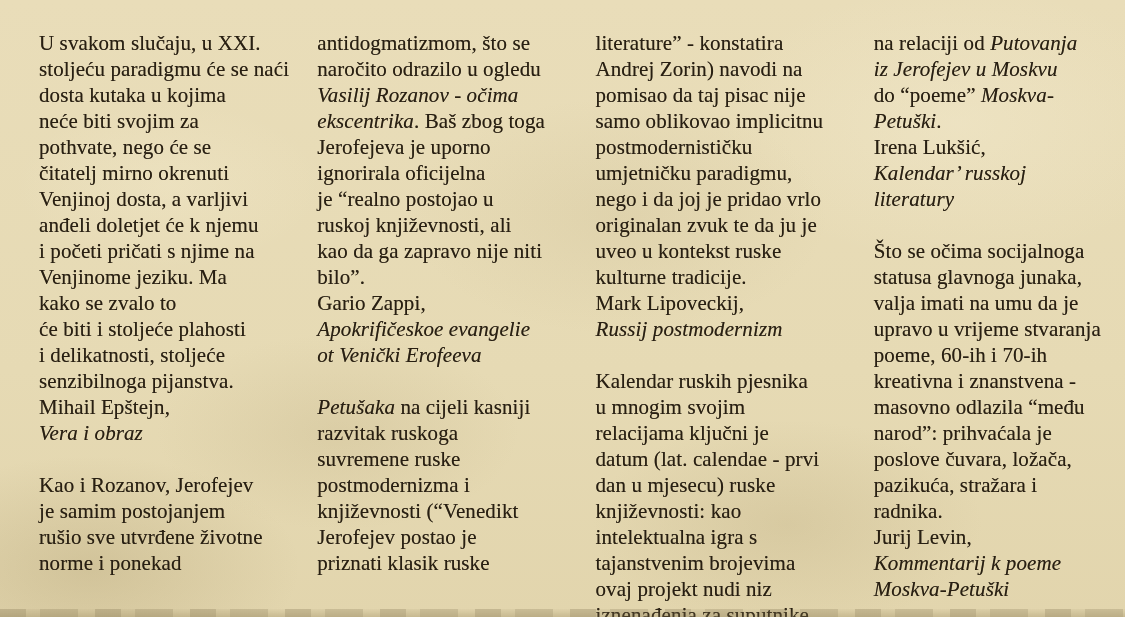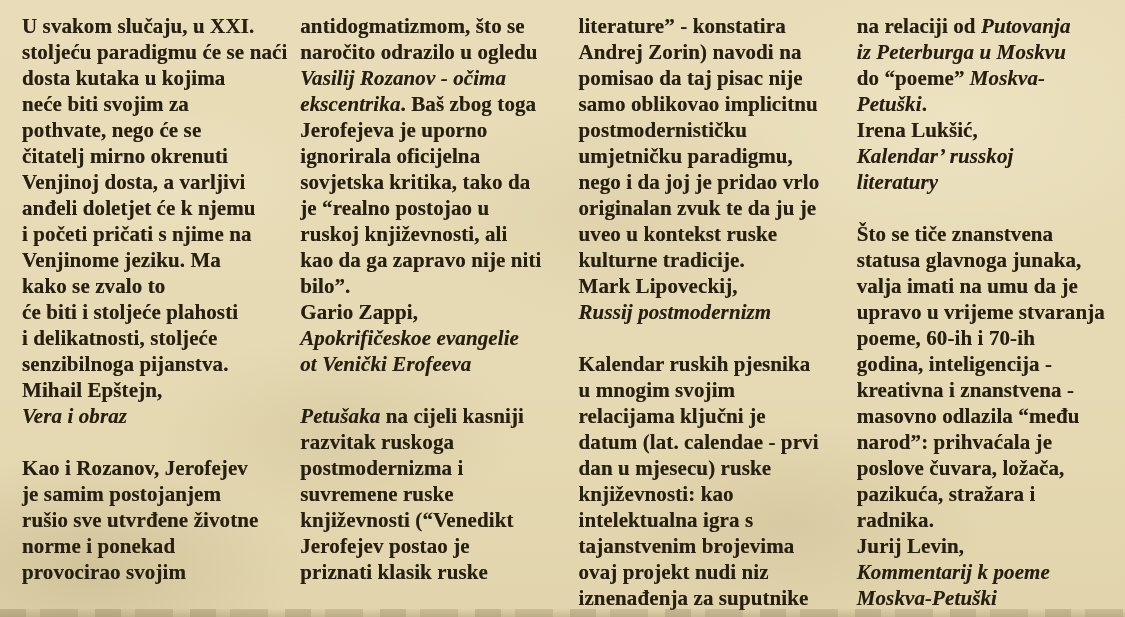--- a/index.html
+++ b/index.html
@@ -30,22 +30,21 @@
     padding: 13px 24px 0 22px;
     box-sizing: border-box;
     display: grid;
     grid-template-columns: repeat(4, 1fr);
     column-gap: 34px;
   }
   .col {
     min-width: 0;
   }
   .para {
-    margin: 0;
-    font-weight: bold;
+    margin: 17px;
   }
   .para + .para {
     margin-top: 26px;
   }
   .line {
     font-size: 21px;
     line-height: 26px;
     white-space: nowrap;
     letter-spacing: 0.1px;
     
@@ -91,45 +90,43 @@
         <div class="line"><span>i delikatnosti, stoljeće</span></div>
         <div class="line"><span>senzibilnoga pijanstva.</span></div>
         <div class="line"><span>Mihail Epštejn,</span></div>
         <div class="line"><span class="it">Vera i obraz</span></div>
       </div>
       <div class="para">
         <div class="line"><span>Kao i Rozanov, Jerofejev</span></div>
         <div class="line"><span>je samim postojanjem</span></div>
         <div class="line"><span>rušio sve utvrđene životne</span></div>
         <div class="line"><span>norme i ponekad</span></div>
-        <div class="line"><span>provocirao svojim</span></div>
       </div>
     </div>
     <div class="col">
       <div class="para">
         <div class="line"><span>antidogmatizmom, što se</span></div>
         <div class="line"><span>naročito odrazilo u ogledu</span></div>
         <div class="line"><span class="it">Vasilij Rozanov - očima</span></div>
         <div class="line"><span class="it">ekscentrika</span><span>. Baš zbog toga</span></div>
         <div class="line"><span>Jerofejeva je uporno</span></div>
         <div class="line"><span>ignorirala oficijelna</span></div>
-        <div class="line"><span>sovjetska kritika, tako da</span></div>
         <div class="line"><span>je “realno postojao u</span></div>
         <div class="line"><span>ruskoj književnosti, ali</span></div>
         <div class="line"><span>kao da ga zapravo nije niti</span></div>
         <div class="line"><span>bilo”.</span></div>
         <div class="line"><span>Gario Zappi,</span></div>
         <div class="line"><span class="it">Apokrifičeskoe evangelie</span></div>
         <div class="line"><span class="it">ot Venički Erofeeva</span></div>
       </div>
       <div class="para">
         <div class="line"><span class="it">Petušaka</span><span> na cijeli kasniji</span></div>
         <div class="line"><span>razvitak ruskoga</span></div>
+        <div class="line"><span>suvremene ruske</span></div>
         <div class="line"><span>postmodernizma i</span></div>
-        <div class="line"><span>suvremene ruske</span></div>
         <div class="line"><span>književnosti (“Venedikt</span></div>
         <div class="line"><span>Jerofejev postao je</span></div>
         <div class="line"><span>priznati klasik ruske</span></div>
       </div>
     </div>
     <div class="col">
       <div class="para">
         <div class="line"><span>literature” - konstatira</span></div>
         <div class="line"><span>Andrej Zorin) navodi na</span></div>
         <div class="line"><span>pomisao da taj pisac nije</span></div>
@@ -152,34 +149,33 @@
         <div class="line"><span>književnosti: kao</span></div>
         <div class="line"><span>intelektualna igra s</span></div>
         <div class="line"><span>tajanstvenim brojevima</span></div>
         <div class="line"><span>ovaj projekt nudi niz</span></div>
         <div class="line"><span>iznenađenja za suputnike</span></div>
       </div>
     </div>
     <div class="col">
       <div class="para">
         <div class="line"><span>na relaciji od </span><span class="it">Putovanja</span></div>
-        <div class="line"><span class="it">iz Peterburga u Moskvu</span></div>
+        <div class="line"><span class="it">iz Jerofejev u Moskvu</span></div>
         <div class="line"><span>do “poeme” </span><span class="it">Moskva-</span></div>
         <div class="line"><span class="it">Petuški</span><span>.</span></div>
         <div class="line"><span>Irena Lukšić,</span></div>
         <div class="line"><span class="it">Kalendar’ russkoj</span></div>
         <div class="line"><span class="it">literatury</span></div>
       </div>
       <div class="para">
-        <div class="line"><span>Što se tiče znanstvena</span></div>
+        <div class="line"><span>Što se očima socijalnoga</span></div>
         <div class="line"><span>statusa glavnoga junaka,</span></div>
         <div class="line"><span>valja imati na umu da je</span></div>
         <div class="line"><span>upravo u vrijeme stvaranja</span></div>
         <div class="line"><span>poeme, 60-ih i 70-ih</span></div>
-        <div class="line"><span>godina, inteligencija -</span></div>
         <div class="line"><span>kreativna i znanstvena -</span></div>
         <div class="line"><span>masovno odlazila “među</span></div>
         <div class="line"><span>narod”: prihvaćala je</span></div>
         <div class="line"><span>poslove čuvara, ložača,</span></div>
         <div class="line"><span>pazikuća, stražara i</span></div>
         <div class="line"><span>radnika.</span></div>
         <div class="line"><span>Jurij Levin,</span></div>
         <div class="line"><span class="it">Kommentarij k poeme</span></div>
         <div class="line"><span class="it">Moskva-Petuški</span></div>
       </div>

